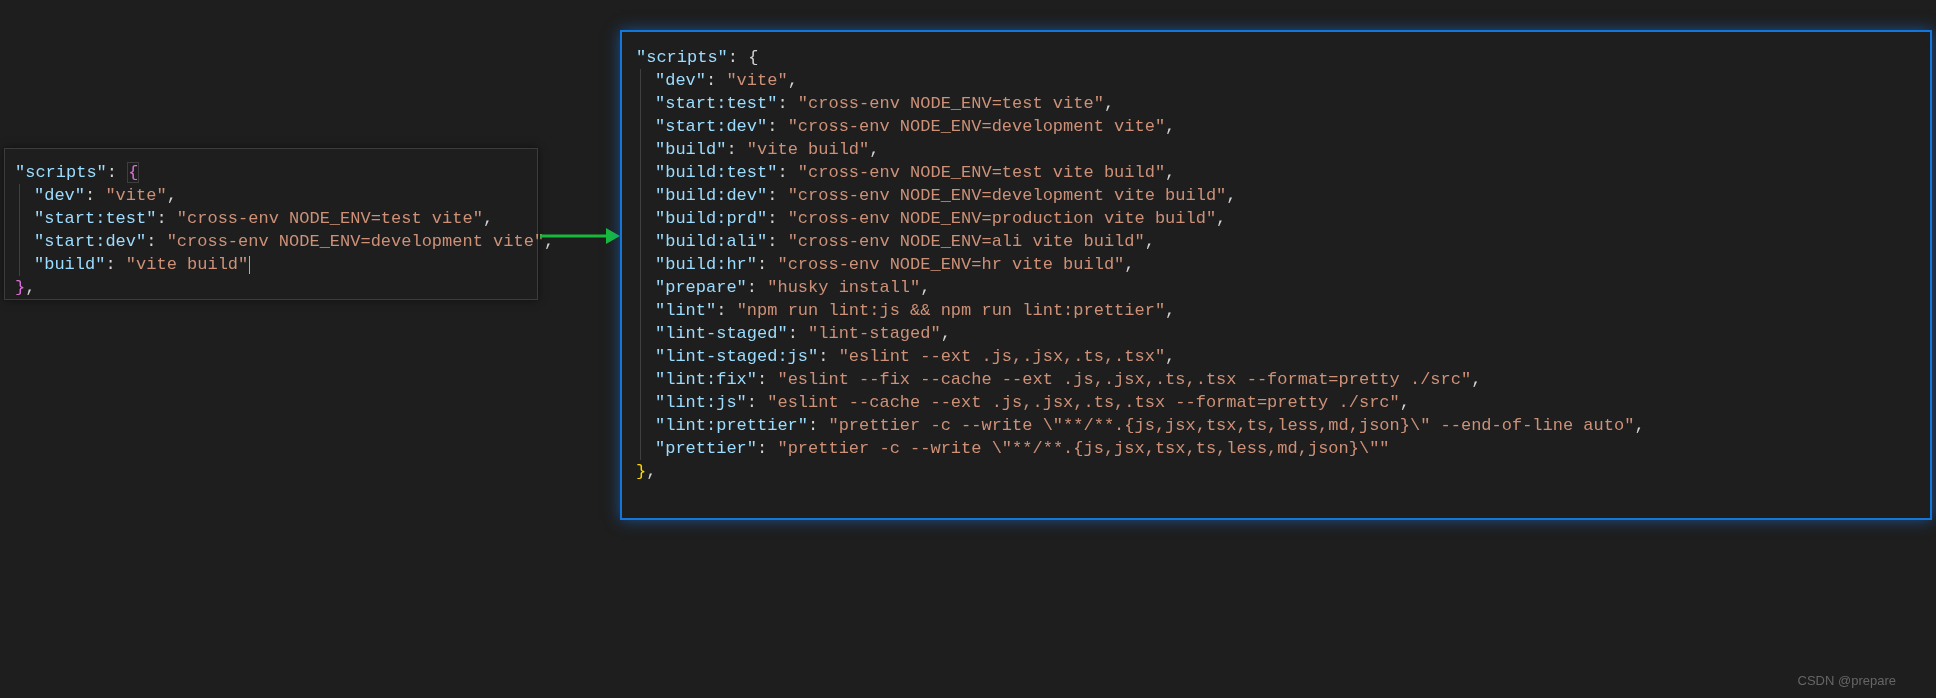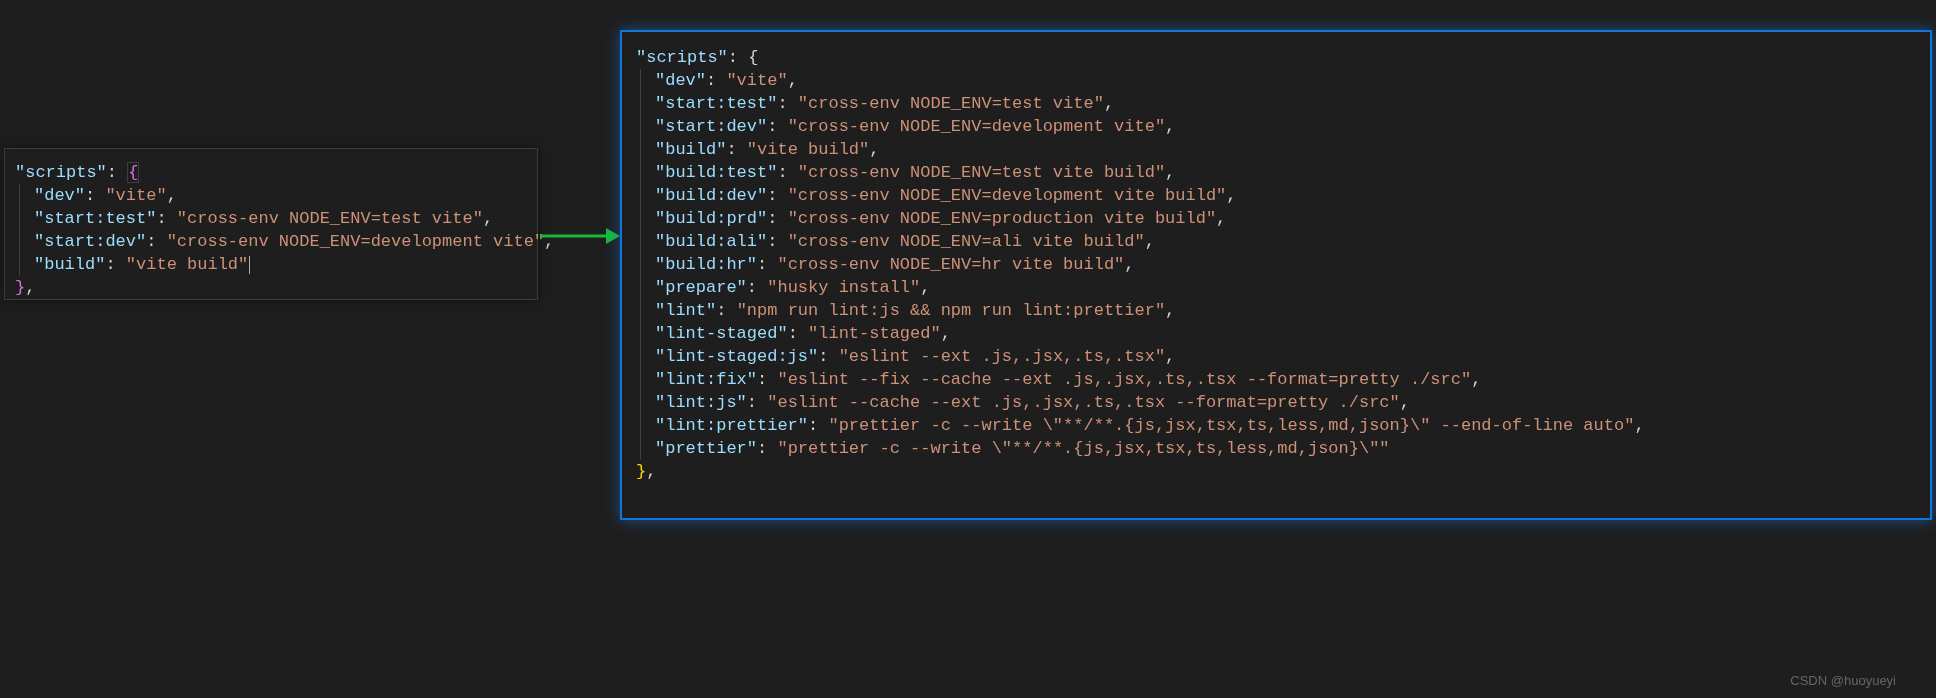--- a/index.html
+++ b/index.html
@@ -122,13 +122,13 @@
       <div class="code-line"><span class="guide"><span class="k">"lint-staged"</span><span class="p">: </span><span class="s">"lint-staged"</span><span class="p">,</span></span></div>
       <div class="code-line"><span class="guide"><span class="k">"lint-staged:js"</span><span class="p">: </span><span class="s">"eslint --ext .js,.jsx,.ts,.tsx"</span><span class="p">,</span></span></div>
       <div class="code-line"><span class="guide"><span class="k">"lint:fix"</span><span class="p">: </span><span class="s">"eslint --fix --cache --ext .js,.jsx,.ts,.tsx --format=pretty ./src"</span><span class="p">,</span></span></div>
       <div class="code-line"><span class="guide"><span class="k">"lint:js"</span><span class="p">: </span><span class="s">"eslint --cache --ext .js,.jsx,.ts,.tsx --format=pretty ./src"</span><span class="p">,</span></span></div>
       <div class="code-line"><span class="guide"><span class="k">"lint:prettier"</span><span class="p">: </span><span class="s">"prettier -c --write \"**/**.{js,jsx,tsx,ts,less,md,json}\" --end-of-line auto"</span><span class="p">,</span></span></div>
       <div class="code-line"><span class="guide"><span class="k">"prettier"</span><span class="p">: </span><span class="s">"prettier -c --write \"**/**.{js,jsx,tsx,ts,less,md,json}\""</span></span></div>
     </div>
   <div class="code-line"><span class="last-brace">}</span><span class="p">,</span></div>
 </div>
 
-<div class="watermark">CSDN @huoyueyi</div>
+<div class="watermark">CSDN @prepare</div>
 
 </body></html>

